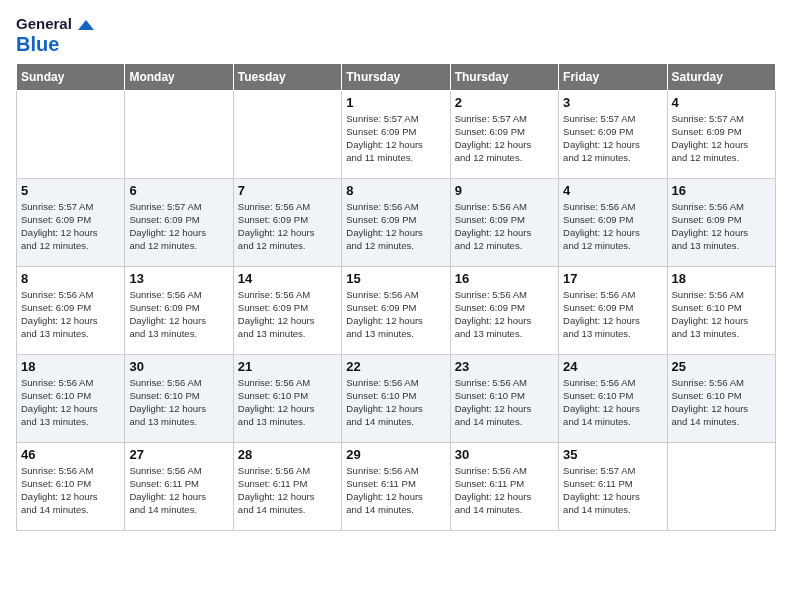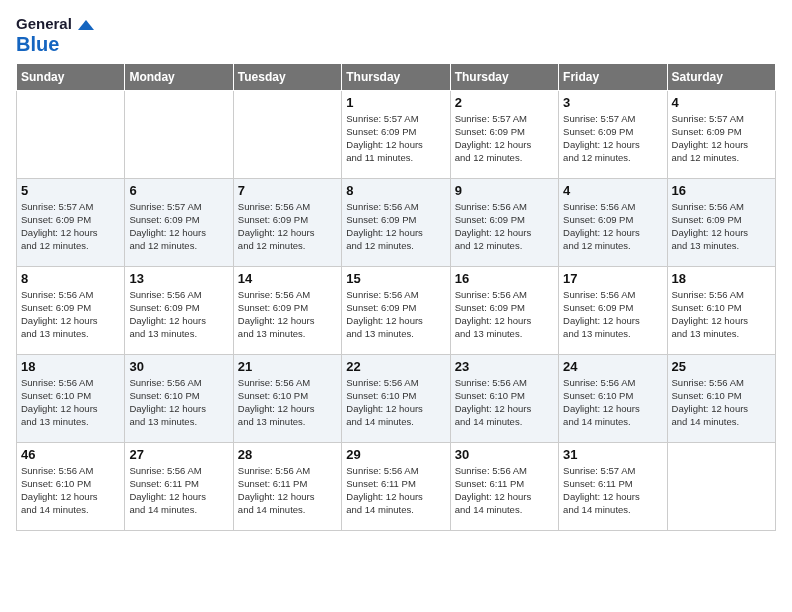--- a/index.html
+++ b/index.html
@@ -226,19 +226,19 @@
         </td>
         <td>
           <span class="day-num">29</span>
           <div class="cell-text">Sunrise: 5:56 AM<br>Sunset: 6:11 PM<br>Daylight: 12 hours<br>and 14 minutes.</div>
         </td>
         <td>
           <span class="day-num">30</span>
           <div class="cell-text">Sunrise: 5:56 AM<br>Sunset: 6:11 PM<br>Daylight: 12 hours<br>and 14 minutes.</div>
         </td>
         <td>
-          <span class="day-num">31</span>
+          <span class="day-num">35</span>
           <div class="cell-text">Sunrise: 5:57 AM<br>Sunset: 6:11 PM<br>Daylight: 12 hours<br>and 14 minutes.</div>
         </td>
         <td class="empty"></td>
       </tr>
     </tbody>
 </table>
 
 </body></html>

